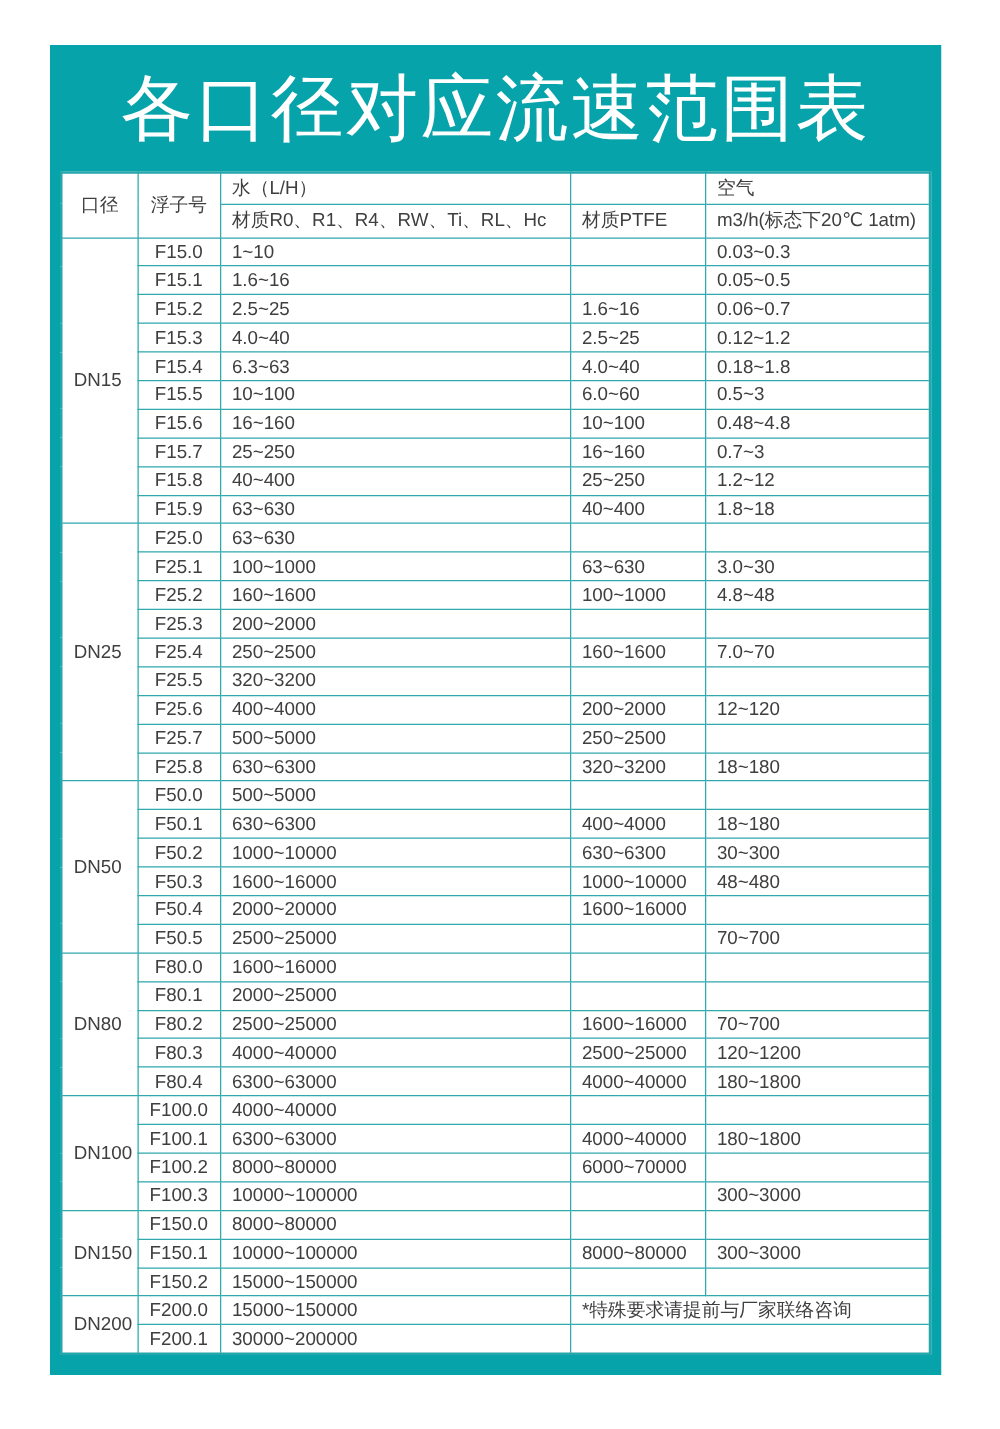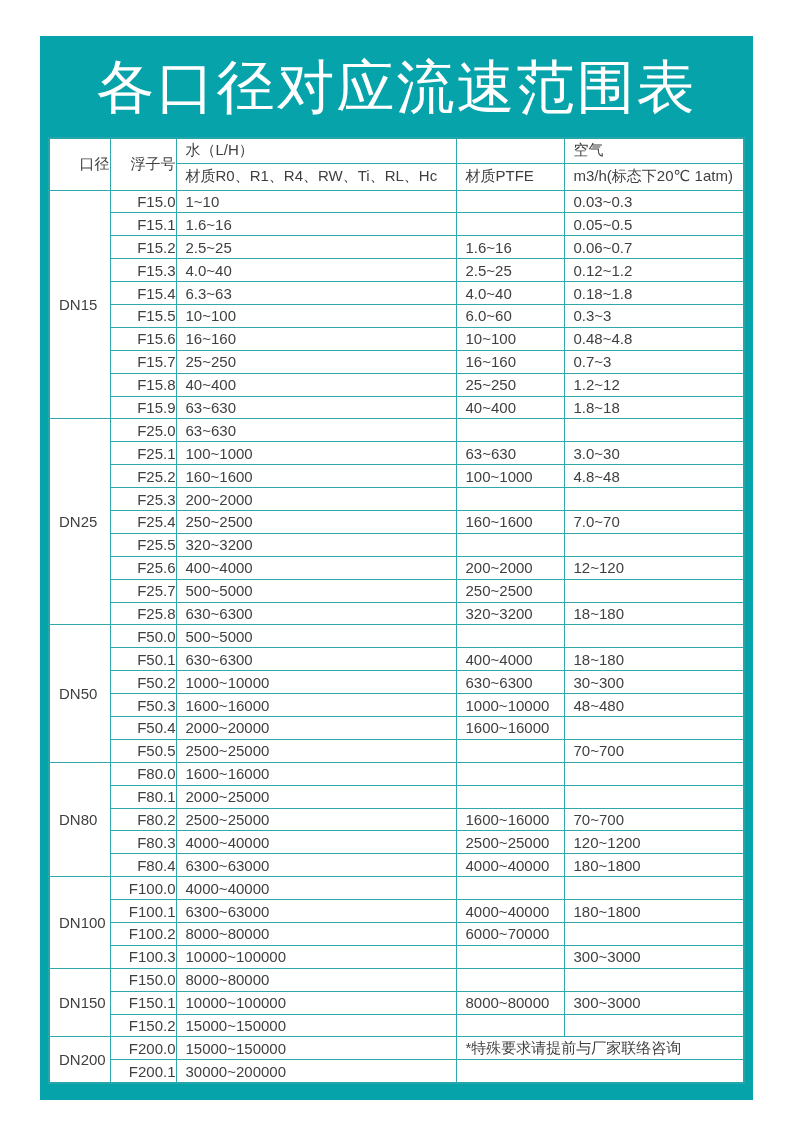--- a/index.html
+++ b/index.html
@@ -23,21 +23,21 @@
   }
   table.spec th, table.spec td{
     border:1px solid #2fa8ae;
     color:#3f3f3f;font-size:15px;font-weight:normal;
     padding:0 2px 0 9px;text-align:left;vertical-align:middle;
     overflow:hidden;white-space:nowrap;
   }
   table.spec thead tr.h1{height:25px;}
   table.spec thead tr.h2{height:27px;margin-top:44px;}
   table.spec tbody tr{height:22.9px;}
-  table.spec th.c, table.spec td.c{text-align:right;padding:0;}
+  table.spec th.c, table.spec td.c{text-align:center;padding:0;}
   td.dia{text-align:center;padding:0;}
 </style>
 </head>
 <body>
 
 <div class="panel">
   <div class="title">各口径对应流速范围表</div>
 
   <table class="spec">
     <colgroup>
@@ -90,21 +90,21 @@
         <tr>
           <td class="c">F15.4</td>
           <td>6.3~63</td>
           <td>4.0~40</td>
           <td>0.18~1.8</td>
         </tr>
         <tr>
           <td class="c">F15.5</td>
           <td>10~100</td>
           <td>6.0~60</td>
-          <td>0.3~3</td>
+          <td>0.5~3</td>
         </tr>
         <tr>
           <td class="c">F15.6</td>
           <td>16~160</td>
           <td>10~100</td>
           <td>0.48~4.8</td>
         </tr>
         <tr>
           <td class="c">F15.7</td>
           <td>25~250</td>

